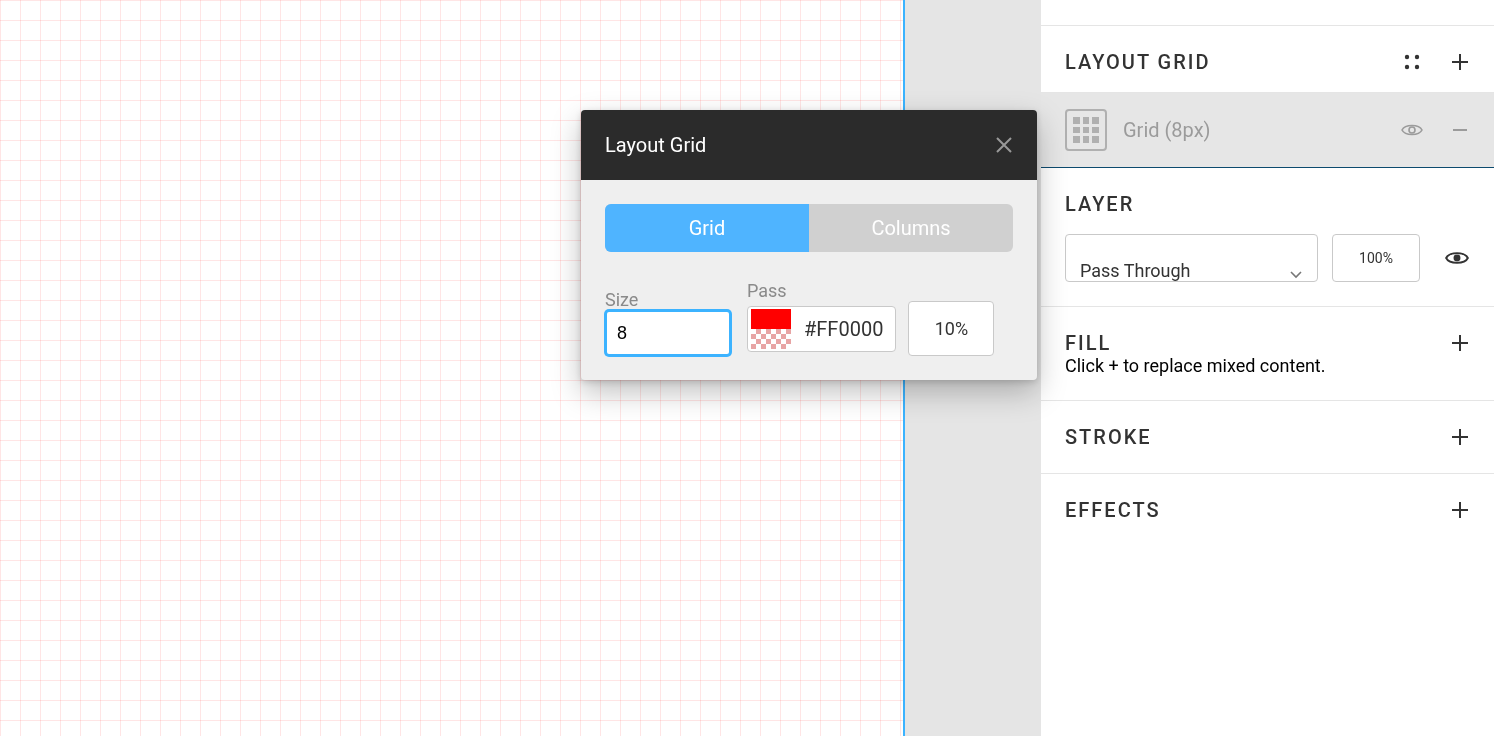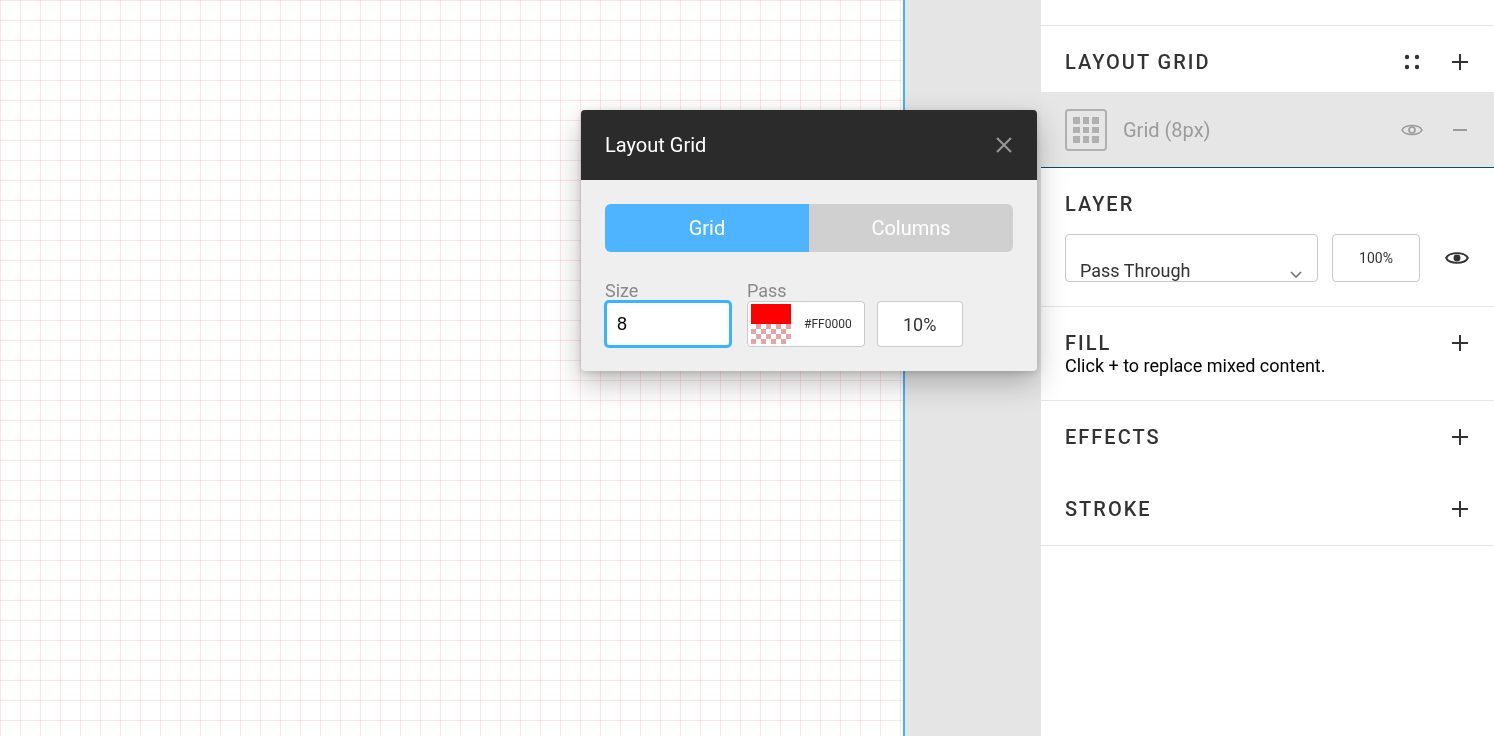--- a/index.html
+++ b/index.html
@@ -32,22 +32,22 @@
   .swatch { width: 40px; height: 40px; margin: 3px; display: grid; grid-template-rows: 1fr 1fr; }
   .swatch-top { background: #ff0000; }
   .swatch-bottom { background-image:
       linear-gradient(45deg, #e7a4a4 25%, transparent 25%),
       linear-gradient(-45deg, #e7a4a4 25%, transparent 25%),
       linear-gradient(45deg, transparent 75%, #e7a4a4 75%),
       linear-gradient(-45deg, transparent 75%, #e7a4a4 75%);
     background-size: 10px 10px;
     background-position: 0 0, 0 5px, 5px -5px, -5px 0;
     background-color: #fff; }
-  .color-hex { font-size: 12px; color: #333; padding-left: 10px; }
-  .opacity-box { width: 86px; height: 46px; border: 1px solid #c9c9c9; border-radius: 4px; background: #fff; font-size: 18px; color: #333; display: flex; align-items: center; justify-content: center; }
+  .color-hex { font-size: 20px; color: #333; padding-left: 10px; }
+  .opacity-box { width: 86px; height: 55px; border: 1px solid #c9c9c9; border-radius: 4px; background: #fff; font-size: 18px; color: #333; display: flex; align-items: center; justify-content: center; }
 
   
   .right-panel { width: 454px; height: 100%; border-left: 1px solid #e5e5e5; background: #fff; display: flex; flex-direction: column; overflow: auto; }
   .section { border-bottom: 1px solid #e5e5e5; padding: 24px; }
   .section-top { height: 26px; border-bottom: 1px solid #e5e5e5; }
   .section-header { display: flex; align-items: center; justify-content: space-between; }
   .section-title { font-size: 20px; letter-spacing: 2px; color: #333; font-weight: 500; }
   .icon-row { display: flex; align-items: center; gap: 28px; }
   .icon-btn { color: #333; cursor: pointer; display: inline-flex; }
   .grid-entry { display: flex; align-items: center; padding: 16px 24px; background: #e6e6e6; border-bottom: 1px solid #0c4a6e; color: #9b9b9b; font-size: 20px; gap: 16px; }
@@ -189,36 +189,36 @@
         <span class="section-title">FILL</span>
         <span class="icon-btn">
           <svg width="20" height="20" viewBox="0 0 20 20">
               <path d="M10 2 V18 M2 10 H18" stroke="currentColor" stroke-width="2"></path>
             </svg>
         </span>
       </div>
       <div class="fill-help">Click + to replace mixed content.</div>
     </div>
 
+    <div class="section">
+      <div class="section-header">
+        <span class="section-title">STROKE</span>
+        <span class="icon-btn">
+          <svg width="20" height="20" viewBox="0 0 20 20">
+              <path d="M10 2 V18 M2 10 H18" stroke="currentColor" stroke-width="2"></path>
+            </svg>
+        </span>
+      </div>
+    </div>
+
     <div class="section" style="border-bottom:none;">
       <div class="section-header">
         <span class="section-title">EFFECTS</span>
         <span class="icon-btn">
           <svg width="20" height="20" viewBox="0 0 20 20">
               <path d="M10 2 V18 M2 10 H18" stroke="currentColor" stroke-width="2"></path>
             </svg>
         </span>
       </div>
     </div>
 
-    <div class="section">
-      <div class="section-header">
-        <span class="section-title">STROKE</span>
-        <span class="icon-btn">
-          <svg width="20" height="20" viewBox="0 0 20 20">
-              <path d="M10 2 V18 M2 10 H18" stroke="currentColor" stroke-width="2"></path>
-            </svg>
-        </span>
-      </div>
-    </div>
-
   </div>
 </div>
 
 </body></html>

